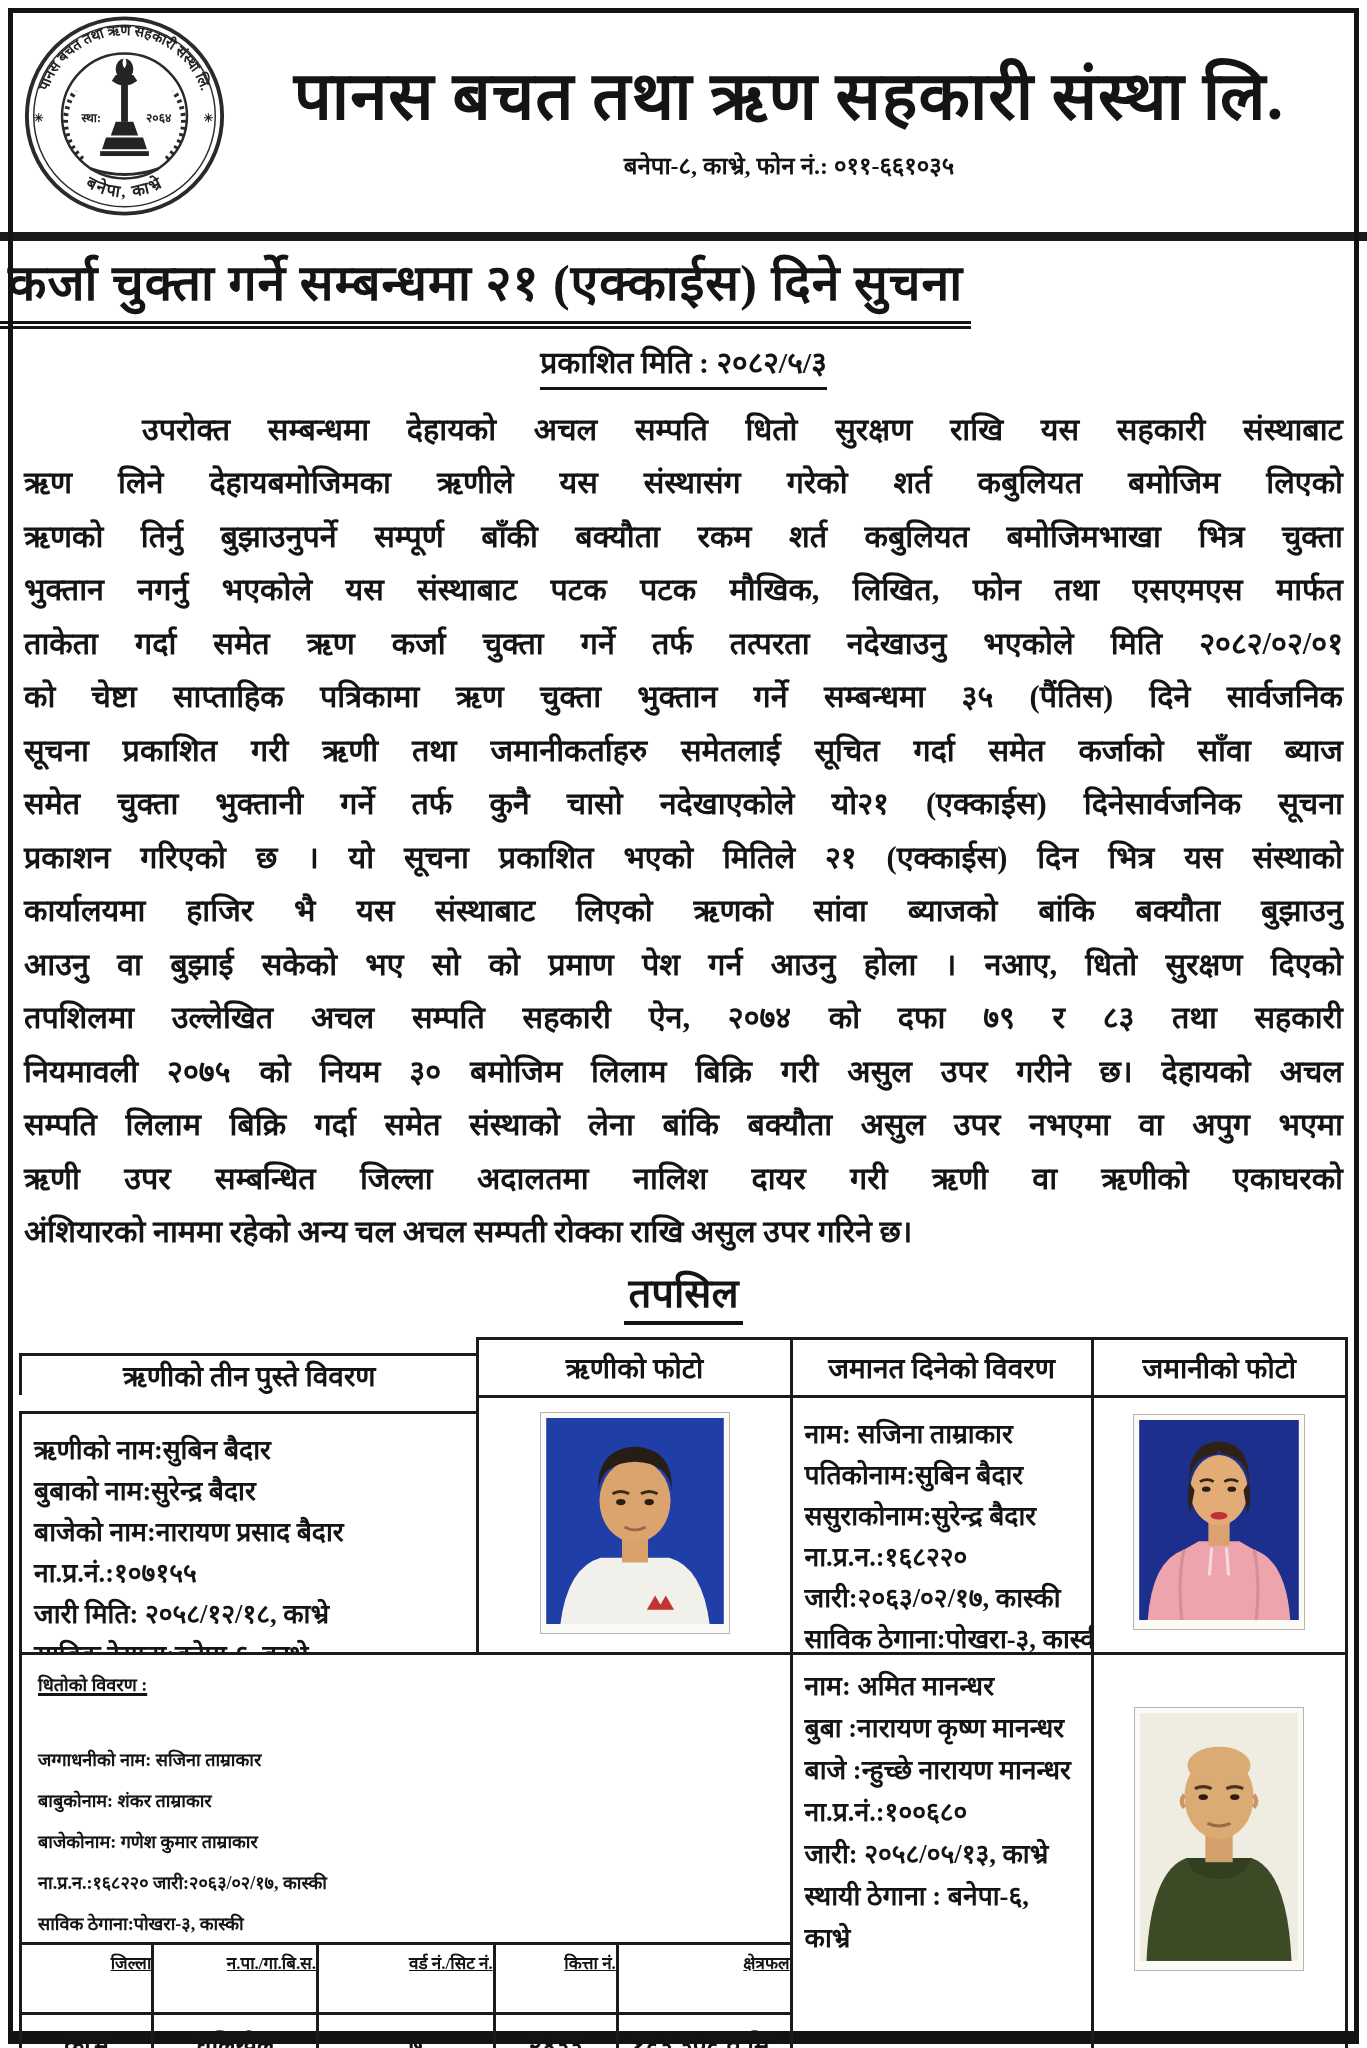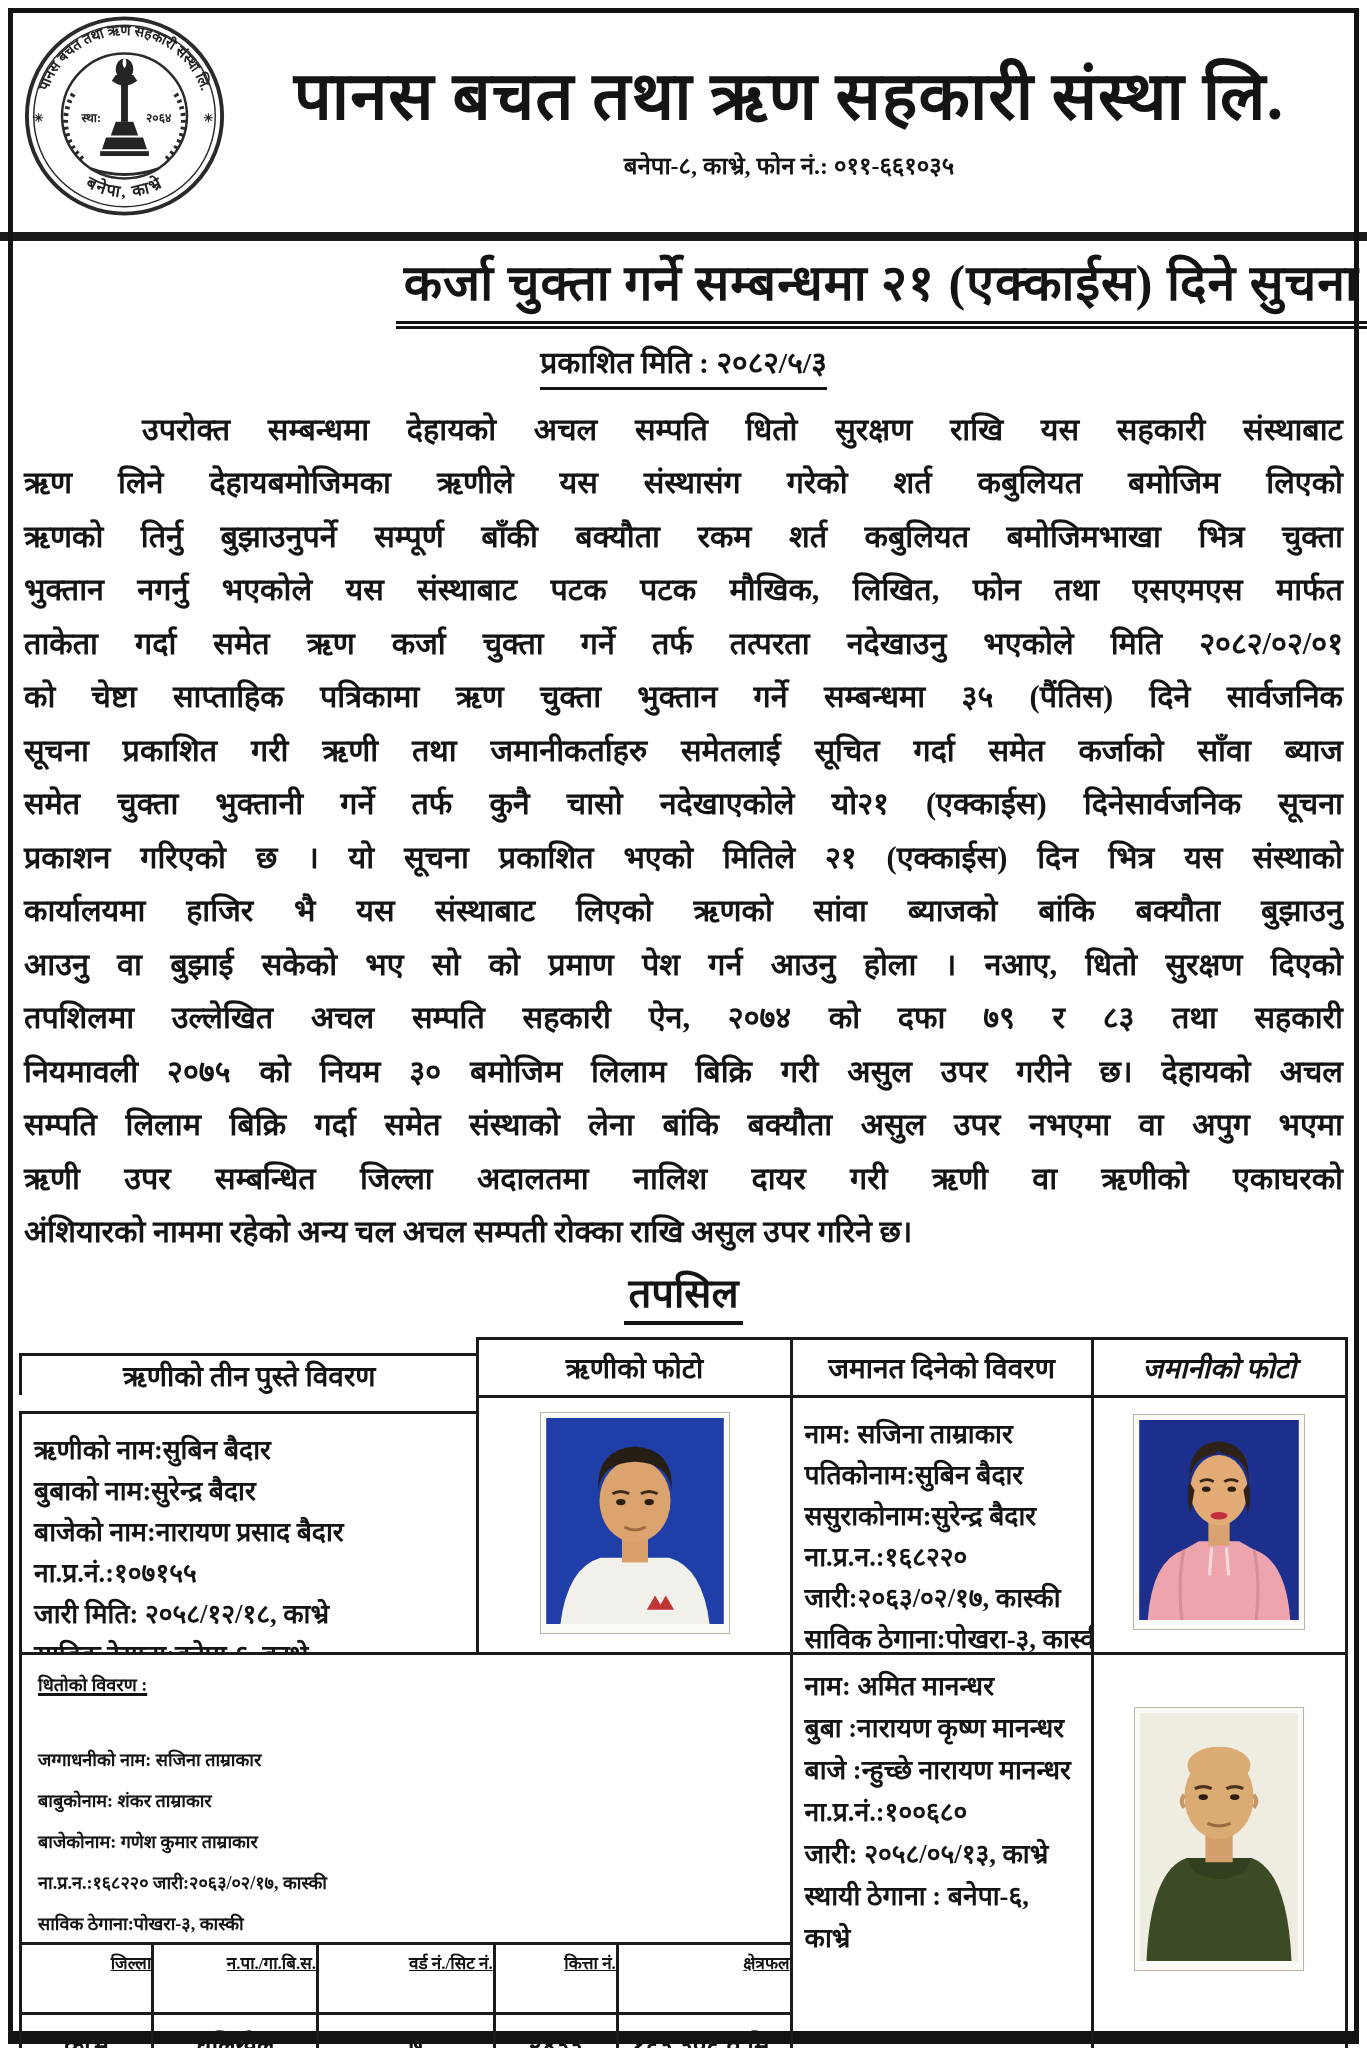--- a/index.html
+++ b/index.html
@@ -22,21 +22,21 @@
   }
   .logo-wrap{flex:0 0 205px;height:212px;}
   .head-text{flex:1;text-align:center;}
   .org-name{
     font-size:67px;line-height:1.35;letter-spacing:1px;
     white-space:nowrap;
   }
   .org-address{font-size:24px;margin-top:6px;}
   .rule{height:9px;background:#1b1b1b;margin:6px 0 0 0;}
   
-  .title-row{text-align:right;margin-top:14px;}
+  .title-row{text-align:left;margin-top:14px;}
   .notice-title{
     display:inline-block;font-size:50px;line-height:1.15;
     border-bottom:8px double #131313;padding:0 8px 8px;
     letter-spacing:1px;
   }
   .published-row{text-align:center;margin-top:12px;}
   .published{
     display:inline-block;font-size:30px;
     border-bottom:3px solid #131313;padding-bottom:5px;
   }
@@ -73,21 +73,21 @@
   .dcell{padding:16px 12px;font-size:26.5px;line-height:41px;}
   .dcell .dl{white-space:nowrap;}
   .photocell{display:flex;justify-content:center;}
   .photo-frame{
     background:#fbfaf6;border:1px solid #b9b4a6;padding:5px;
     align-self:flex-start;
   }
   .col-borrower{grid-column:1/4;margin-top:16px;}
   .col-bphoto{grid-column:4/7;}
   .col-g1{grid-column:7/8;}
-  .col-g1photo{grid-column:8/9;font-style:italic;}
+  .col-g1photo{grid-column:8/9;}
   .row-head{grid-row:1/2;}
   .row-main{grid-row:2/3;}
   .collateral{grid-column:1/7;grid-row:3/4;padding:10px 16px;font-size:18px;line-height:41px;}
   .collateral .heading{text-decoration:underline;text-decoration-thickness:2.5px;margin-bottom:34px;}
   .g2cell{grid-column:7/8;grid-row:3/6;padding:10px 12px;font-size:26.5px;line-height:42px;}
   .g2photo{grid-column:8/9;grid-row:3/6;padding-top:52px;}
   .lh-1{grid-column:1/2;} .lh-2{grid-column:2/3;} .lh-3{grid-column:3/5;padding-left:20px;}
   .lh-4{grid-column:5/6;} .lh-5{grid-column:6/7;}
   .land-h{grid-row:4/5;font-size:17px;padding-top:6px;text-align:right;text-decoration:underline;}
   .land-d{grid-row:5/6;font-size:26px;display:flex;align-items:center;justify-content:center;}

